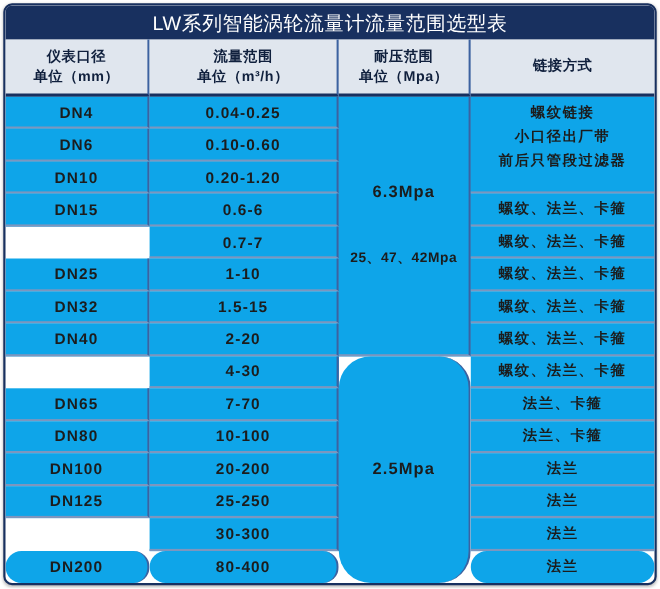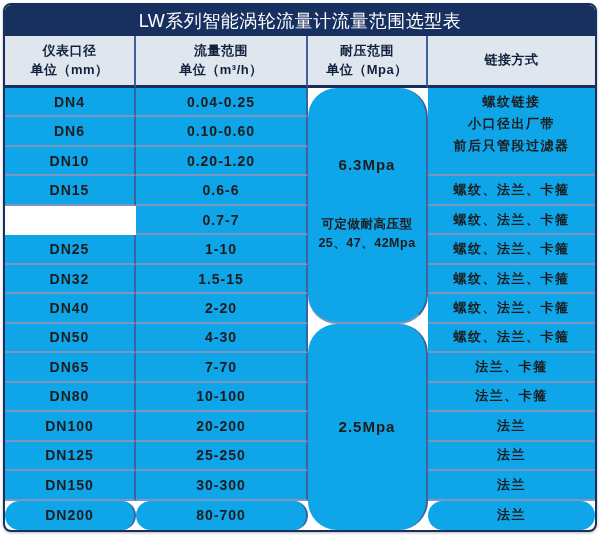--- a/index.html
+++ b/index.html
@@ -46,21 +46,21 @@
   .br-none{border-bottom:none;border-radius:29px;}
   .head{
     background:var(--headbg);
     border-bottom:3px solid var(--dark);
     font-size:13px;font-weight:700;color:#10203d;
     line-height:1.45;letter-spacing:0.5px;
   }
   .dn,.flow{font-size:14px;font-weight:700;letter-spacing:1px;}
   .conn{font-size:13px;font-weight:700;letter-spacing:1.5px;}
   .conn-merged{line-height:1.7;padding-bottom:14px;}
-  .press{gap:42px;border-radius:29px;}
+  .press{gap:42px;}
   .pv{font-size:15px;font-weight:700;letter-spacing:1px;}
   .pnote{font-size:12.5px;font-weight:700;line-height:1.55;letter-spacing:0.5px;}
 </style>
 </head>
 <body>
 
 <div class="frame">
   <div class="grid">
 
     <div class="title-bar">
@@ -83,48 +83,45 @@
       <div>链接方式</div>
     </div>
 
     <div class="c dn" style="grid-row:3;grid-column:1">DN4</div>
     <div class="c dn" style="grid-row:4;grid-column:1">DN6</div>
     <div class="c dn" style="grid-row:5;grid-column:1">DN10</div>
     <div class="c dn" style="grid-row:6;grid-column:1">DN15</div>
     <div class="c dn" style="grid-row:8;grid-column:1">DN25</div>
     <div class="c dn" style="grid-row:9;grid-column:1">DN32</div>
     <div class="c dn" style="grid-row:10;grid-column:1">DN40</div>
-    <div class="c dn" style="grid-row:11;grid-column:1">DN50</div>
     <div class="c dn" style="grid-row:12;grid-column:1">DN65</div>
     <div class="c dn" style="grid-row:13;grid-column:1">DN80</div>
     <div class="c dn" style="grid-row:14;grid-column:1">DN100</div>
     <div class="c dn" style="grid-row:15;grid-column:1">DN125</div>
-    <div class="c dn" style="grid-row:16;grid-column:1">DN150</div>
     <div class="c dn br-none" style="grid-row:17;grid-column:1">DN200</div>
 
     <div class="c flow" style="grid-row:3;grid-column:2">0.04-0.25</div>
     <div class="c flow" style="grid-row:4;grid-column:2">0.10-0.60</div>
     <div class="c flow" style="grid-row:5;grid-column:2">0.20-1.20</div>
     <div class="c flow" style="grid-row:6;grid-column:2">0.6-6</div>
     <div class="c flow" style="grid-row:7;grid-column:2">0.7-7</div>
     <div class="c flow" style="grid-row:8;grid-column:2">1-10</div>
     <div class="c flow" style="grid-row:9;grid-column:2">1.5-15</div>
     <div class="c flow" style="grid-row:10;grid-column:2">2-20</div>
     <div class="c flow" style="grid-row:11;grid-column:2">4-30</div>
     <div class="c flow" style="grid-row:12;grid-column:2">7-70</div>
     <div class="c flow" style="grid-row:13;grid-column:2">10-100</div>
     <div class="c flow" style="grid-row:14;grid-column:2">20-200</div>
     <div class="c flow" style="grid-row:15;grid-column:2">25-250</div>
     <div class="c flow" style="grid-row:16;grid-column:2">30-300</div>
-    <div class="c flow br-none" style="grid-row:17;grid-column:2">80-700</div>
+    <div class="c flow br-none" style="grid-row:17;grid-column:2">80-400</div>
 
     <div class="c press" style="grid-row:3 / span 8;grid-column:3">
       <div class="pv">6.3Mpa</div>
       <div class="pnote">
-        <div>可定做耐高压型</div>
         <div>25、47、42Mpa</div>
       </div>
     </div>
     <div class="c br-none" style="grid-row:11 / span 7;grid-column:3">
       <div class="pv">2.5Mpa</div>
     </div>
 
     <div class="c col4 conn conn-merged" style="grid-row:3 / span 3;grid-column:4">
       <div>螺纹链接</div>
       <div>小口径出厂带</div>

